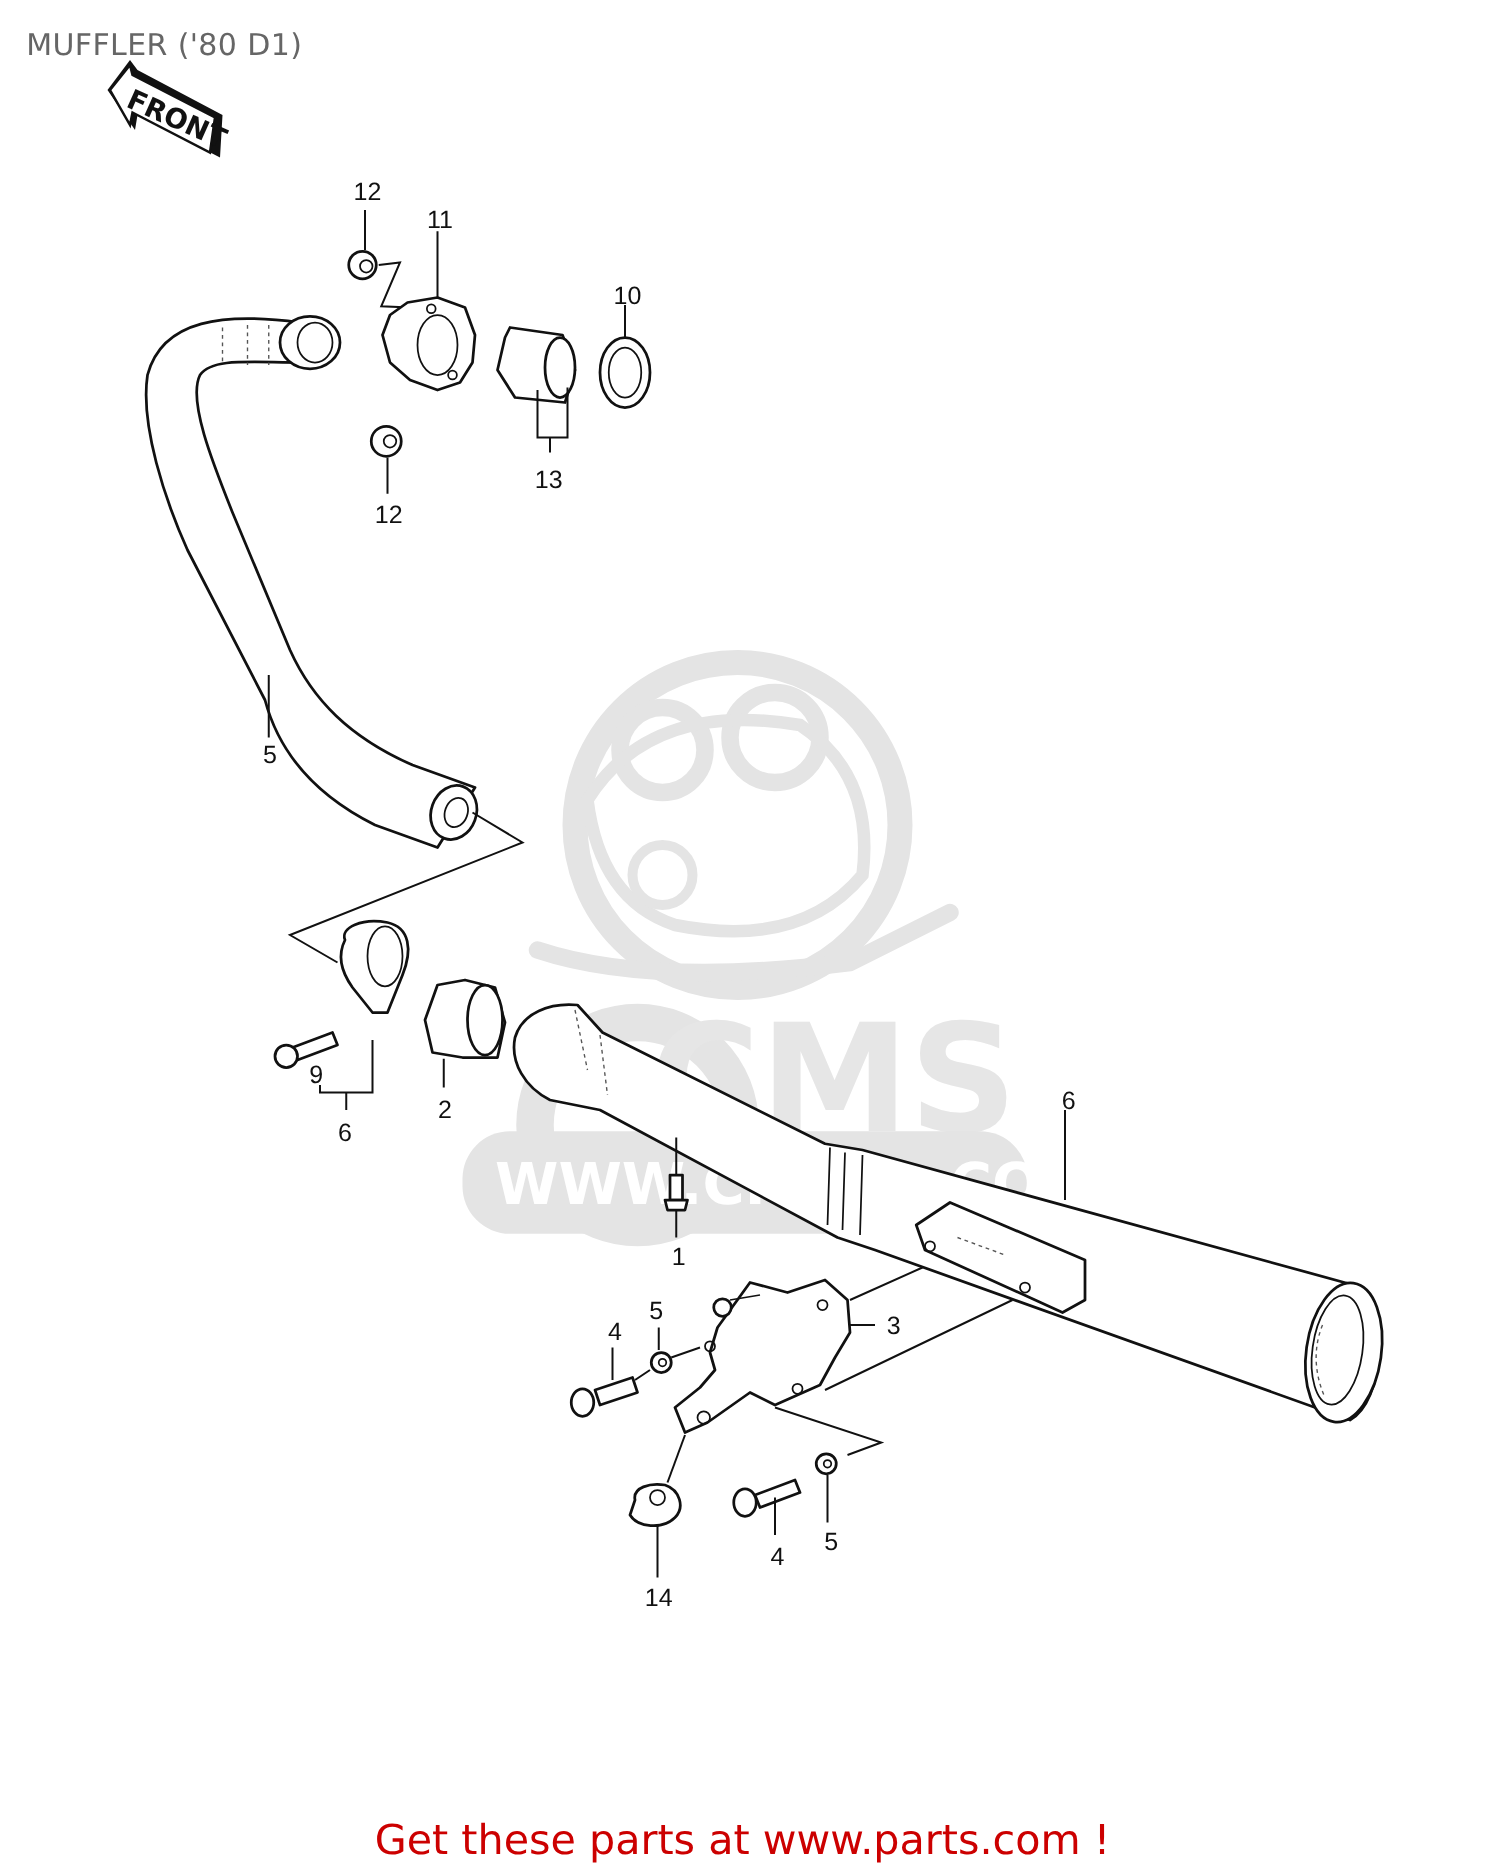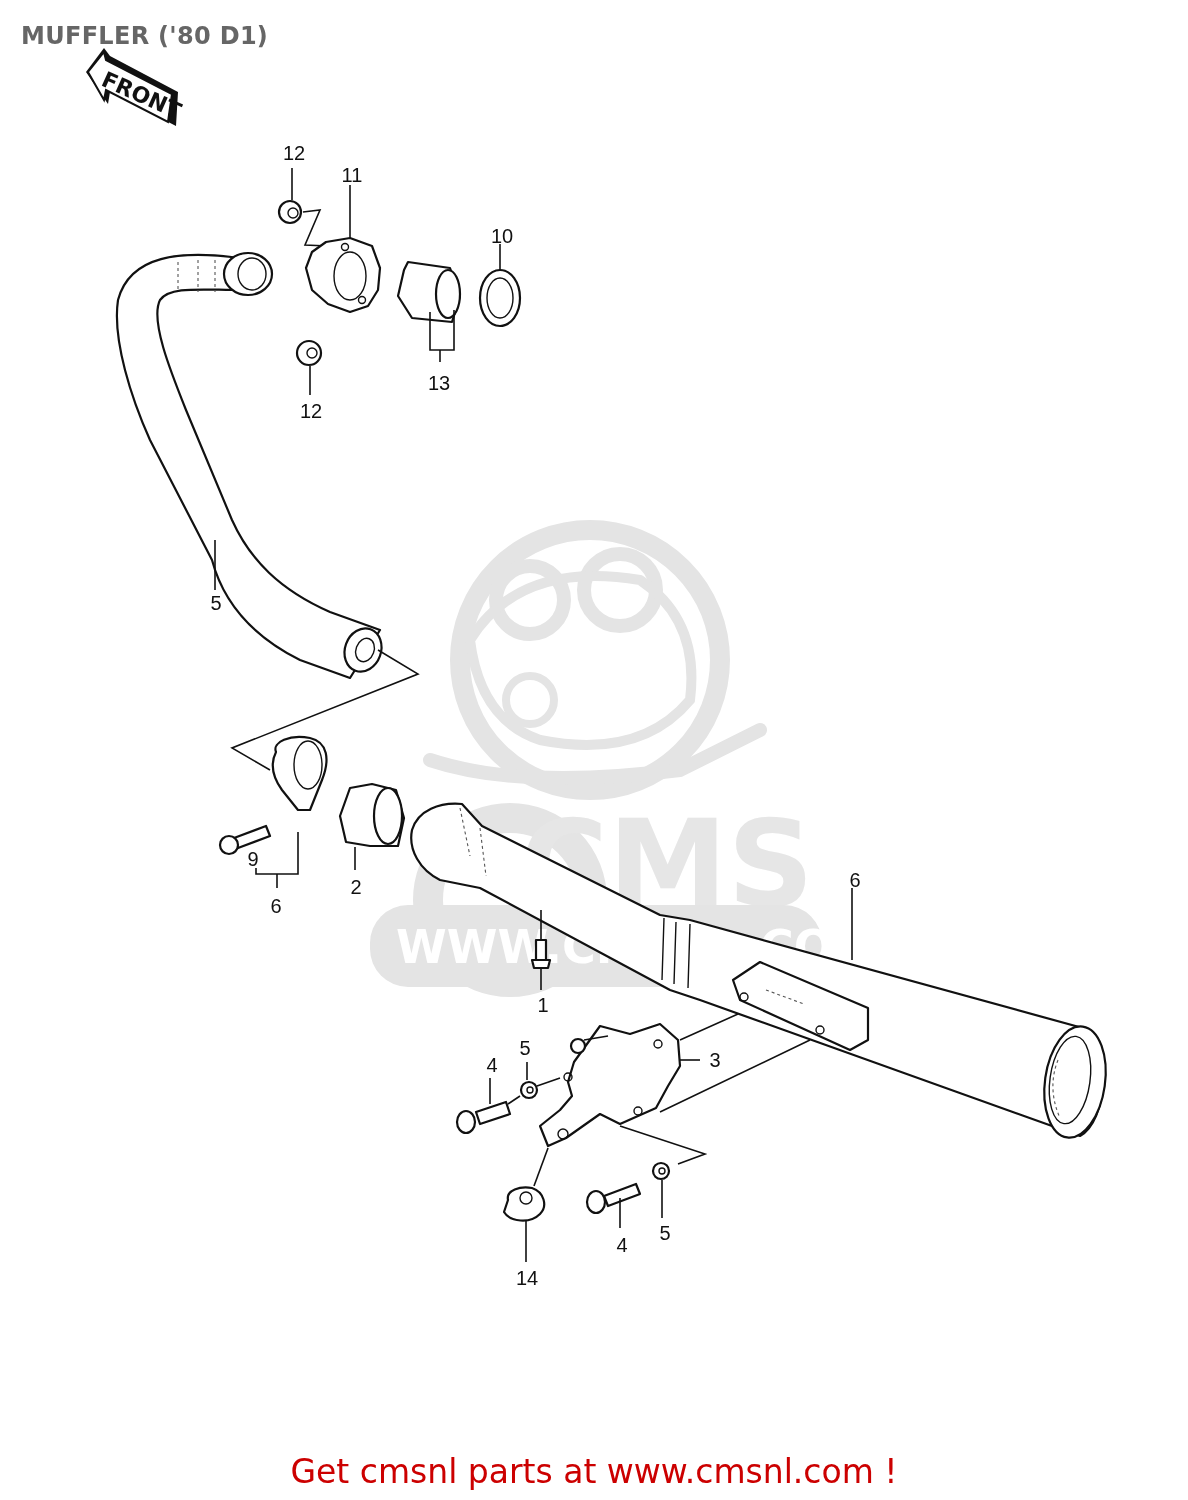--- a/index.html
+++ b/index.html
@@ -1,17 +1,17 @@
 <!DOCTYPE html>
 <html><head>
 <meta charset="utf-8">
 <style>
   html, body { margin:0; padding:0; background:#ffffff; }
   body { width:1188px; height:1500px; position:relative; overflow:hidden; font-family:"DejaVu Sans", sans-serif; }
-  .title { position:absolute; left:21px; top:22px; font-size:24px; color:#666666; letter-spacing:0.3px; z-index:3;font-weight:bold; }
+  .title { position:absolute; left:21px; top:22px; font-size:24px; color:#666666; letter-spacing:0.3px; z-index:3; }
   .footer { position:absolute; left:0; width:1188px; top:1452px; text-align:center; font-size:33px; color:#cc0000; z-index:3; font-family:"DejaVu Sans", sans-serif; }
   svg.diagram { position:absolute; left:0; top:0; width:1188px; height:1500px; }
   .wm { fill:#e4e4e4; }
   .wm-stroke { fill:none; stroke:#e4e4e4; stroke-width:22; stroke-linecap:round; }
   .wm-text { fill:#e6e6e6; font-family:"DejaVu Sans", sans-serif; font-weight:bold; }
   .wm-url { fill:#ffffff; font-family:"DejaVu Sans", sans-serif; font-weight:bold; }
   .part { fill:#ffffff; stroke:#111111; stroke-width:2.2; stroke-linejoin:round; }
   .thin { fill:none; stroke:#111111; stroke-width:1.4; }
   .dash { fill:none; stroke:#555555; stroke-width:1.1; stroke-dasharray:3 3; }
   .lead { fill:none; stroke:#111111; stroke-width:1.6; }
@@ -181,13 +181,13 @@
 
   <g>
     <path d="M548 1148 L534 1186" class="lead"></path>
     <path d="M508 1200 C506 1190 520 1186 532 1188 C544 1192 548 1206 540 1214 C530 1224 510 1222 504 1212 Z" class="part"></path>
     <circle cx="526" cy="1198" r="6" class="thin"></circle>
     <path d="M526 1220 L526 1262" class="lead"></path>
     <text x="527" y="1285" class="callout">14</text>
   </g>
 </svg>
 
-<div class="footer">Get cmsnl parts at www.cmsnl.com !</div>
+<div class="footer">Get these parts at www.parts.com !</div>
 
 </body></html>

